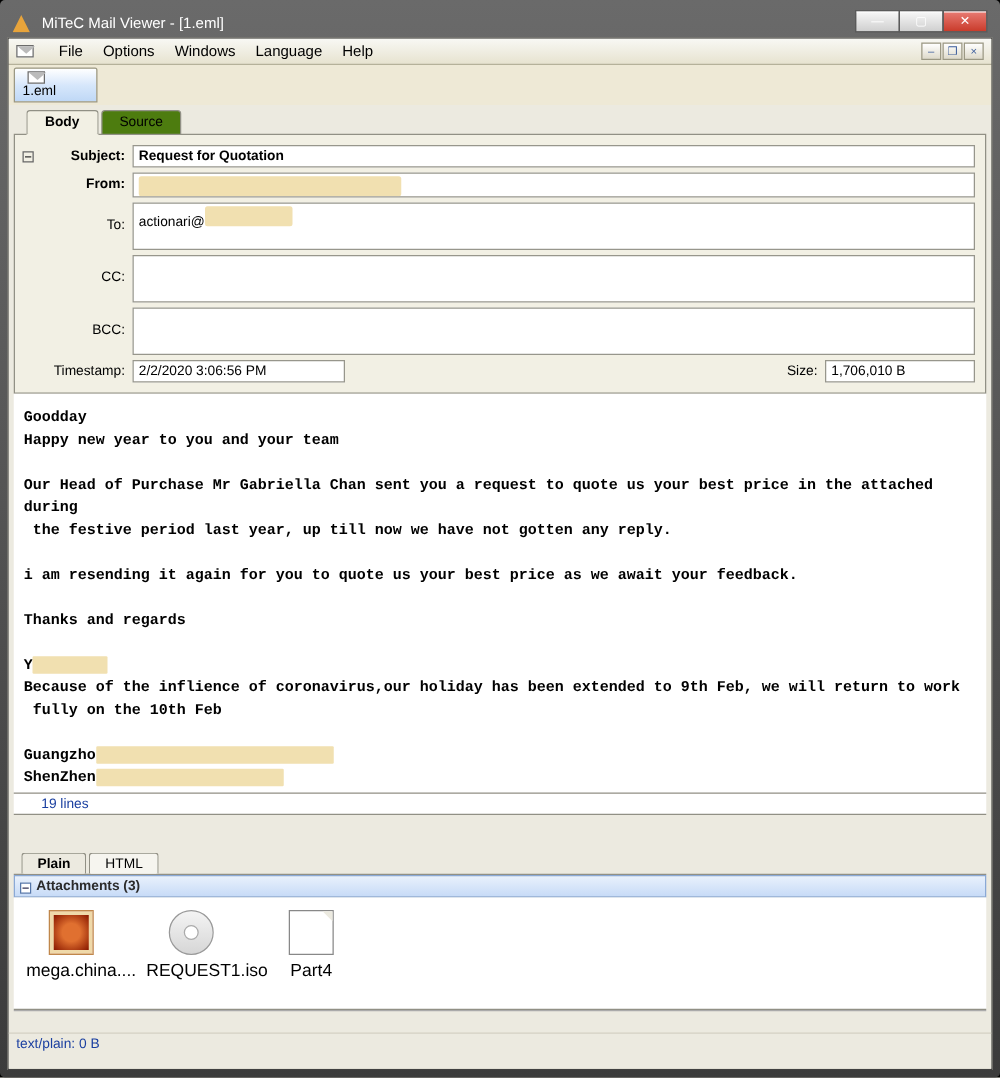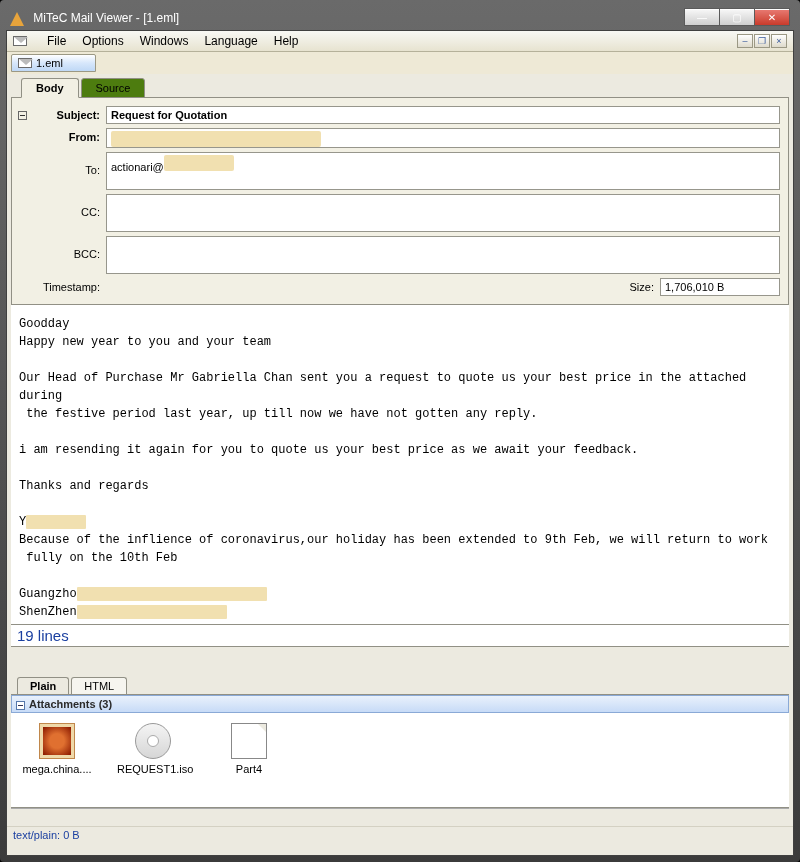--- a/index.html
+++ b/index.html
@@ -79,20 +79,21 @@
     background: #eee9d6;
   }
   .doc-tab {
     display: inline-flex;
     align-items: center;
     border: 1px solid #9b9884;
     background: linear-gradient(to bottom,#ffffff,#d7e7fb 50%, #bfd8f6);
     padding: 2px 32px 2px 6px;
     border-radius: 2px 2px 0 0;
     font-size: 11px;
+    flex-direction: column;
   }
 
   .workspace {
     flex:1;
     background:#eceae0;
     display:flex;flex-direction:column;
     padding:4px 4px 0 4px;
     overflow:hidden;
   }
   .body-tabs {
@@ -145,24 +146,25 @@
     background:#fff;
     border-bottom:1px solid #919085;
     padding:10px 8px;
     font-family:"Lucida Console","Courier New",monospace;
     font-size:12px;
     line-height:1.5;
     white-space:pre-wrap;
     height:320px;
     overflow:hidden;
     position:relative;
+    font-weight:bold;
   }
   .redact { display:inline-block;background:#f1e0b0;height:14px;vertical-align:middle;border-radius:1px;}
   .lines-status {
-    background:#fff;color:#1a3fa0;font-size:15px;padding:2px 6px;border-bottom:1px solid #919085;
+    background:#fff;color:#1a3fa0;font-size:11px;padding:2px 22px;border-bottom:1px solid #919085;
   }
   .format-tabs {
     display:flex;padding:0 6px;background:#eceae0;border-bottom:1px solid #919085;height:20px;align-items:flex-end;margin-top:28px;
   }
   .format-tabs .tab {
     border:1px solid #919085;border-bottom:none;padding:2px 12px;font-size:11px;border-radius:3px 3px 0 0;margin-right:2px;background:#f6f5ef;
   }
   .format-tabs .tab.active { font-weight:bold; background:#eceae0;}
   .attach-header {
     background:linear-gradient(to bottom,#e9f1fc,#c7dbf7);
@@ -171,21 +173,21 @@
     display:flex;align-items:flex-end;gap:4px;
   }
   .attach-header .toggle {
     width:9px;height:9px;border:1px solid #5577aa;position:relative;background:#fff;
   }
   .attach-header .toggle::before{content:"";position:absolute;top:3px;left:1px;width:5px;height:1px;background:#335;}
   .attach-area {
     background:#fff;flex:1;padding:10px;display:flex;gap:24px;align-items:flex-start;border-bottom:1px solid #919085;
   }
   .attach {
-    width:72px;text-align:center;font-size:11px;
+    width:72px;text-align:center;font-size:14px;
   }
   .thumb {
     width:36px;height:36px;margin:0 auto 4px auto;border:1px solid #999;background:#fff;display:flex;align-items:center;justify-content:center;position:relative;
   }
   .thumb.img {
     background:radial-gradient(circle,#e07030 30%,#8b1a00 80%);
     border:1px solid #c0874b;
   }
   .thumb.img::after{content:"";position:absolute;inset:0;border:3px solid #efd9a9;}
   .thumb.iso {
@@ -263,20 +265,21 @@
             <span>actionari@</span><span class="pill" style="width:70px;"></span>
           </div>
 
           <div class="lbl" style="padding-top:12px;">CC:</div>
           <div class="box" style="grid-column:2/5;"></div>
 
           <div class="lbl" style="padding-top:12px;">BCC:</div>
           <div class="box" style="grid-column:2/5;"></div>
 
           <div class="lbl">Timestamp:</div>
+          <input style="width: 170px;" value="2/2/2020 3:06:56 PM">
           <div class="lbl" style="grid-column:3;">Size:</div>
           <input value="1,706,010 B" style="">
         </div>
       </div>
 
       <div class="body-text"><span>Goodday</span>
 <span>Happy new year to you and your team</span>
 
 <span>Our Head of Purchase Mr Gabriella Chan sent you a request to quote us your best price in the attached during</span>
 <span> the festive period last year, up till now we have not gotten any reply.</span>

